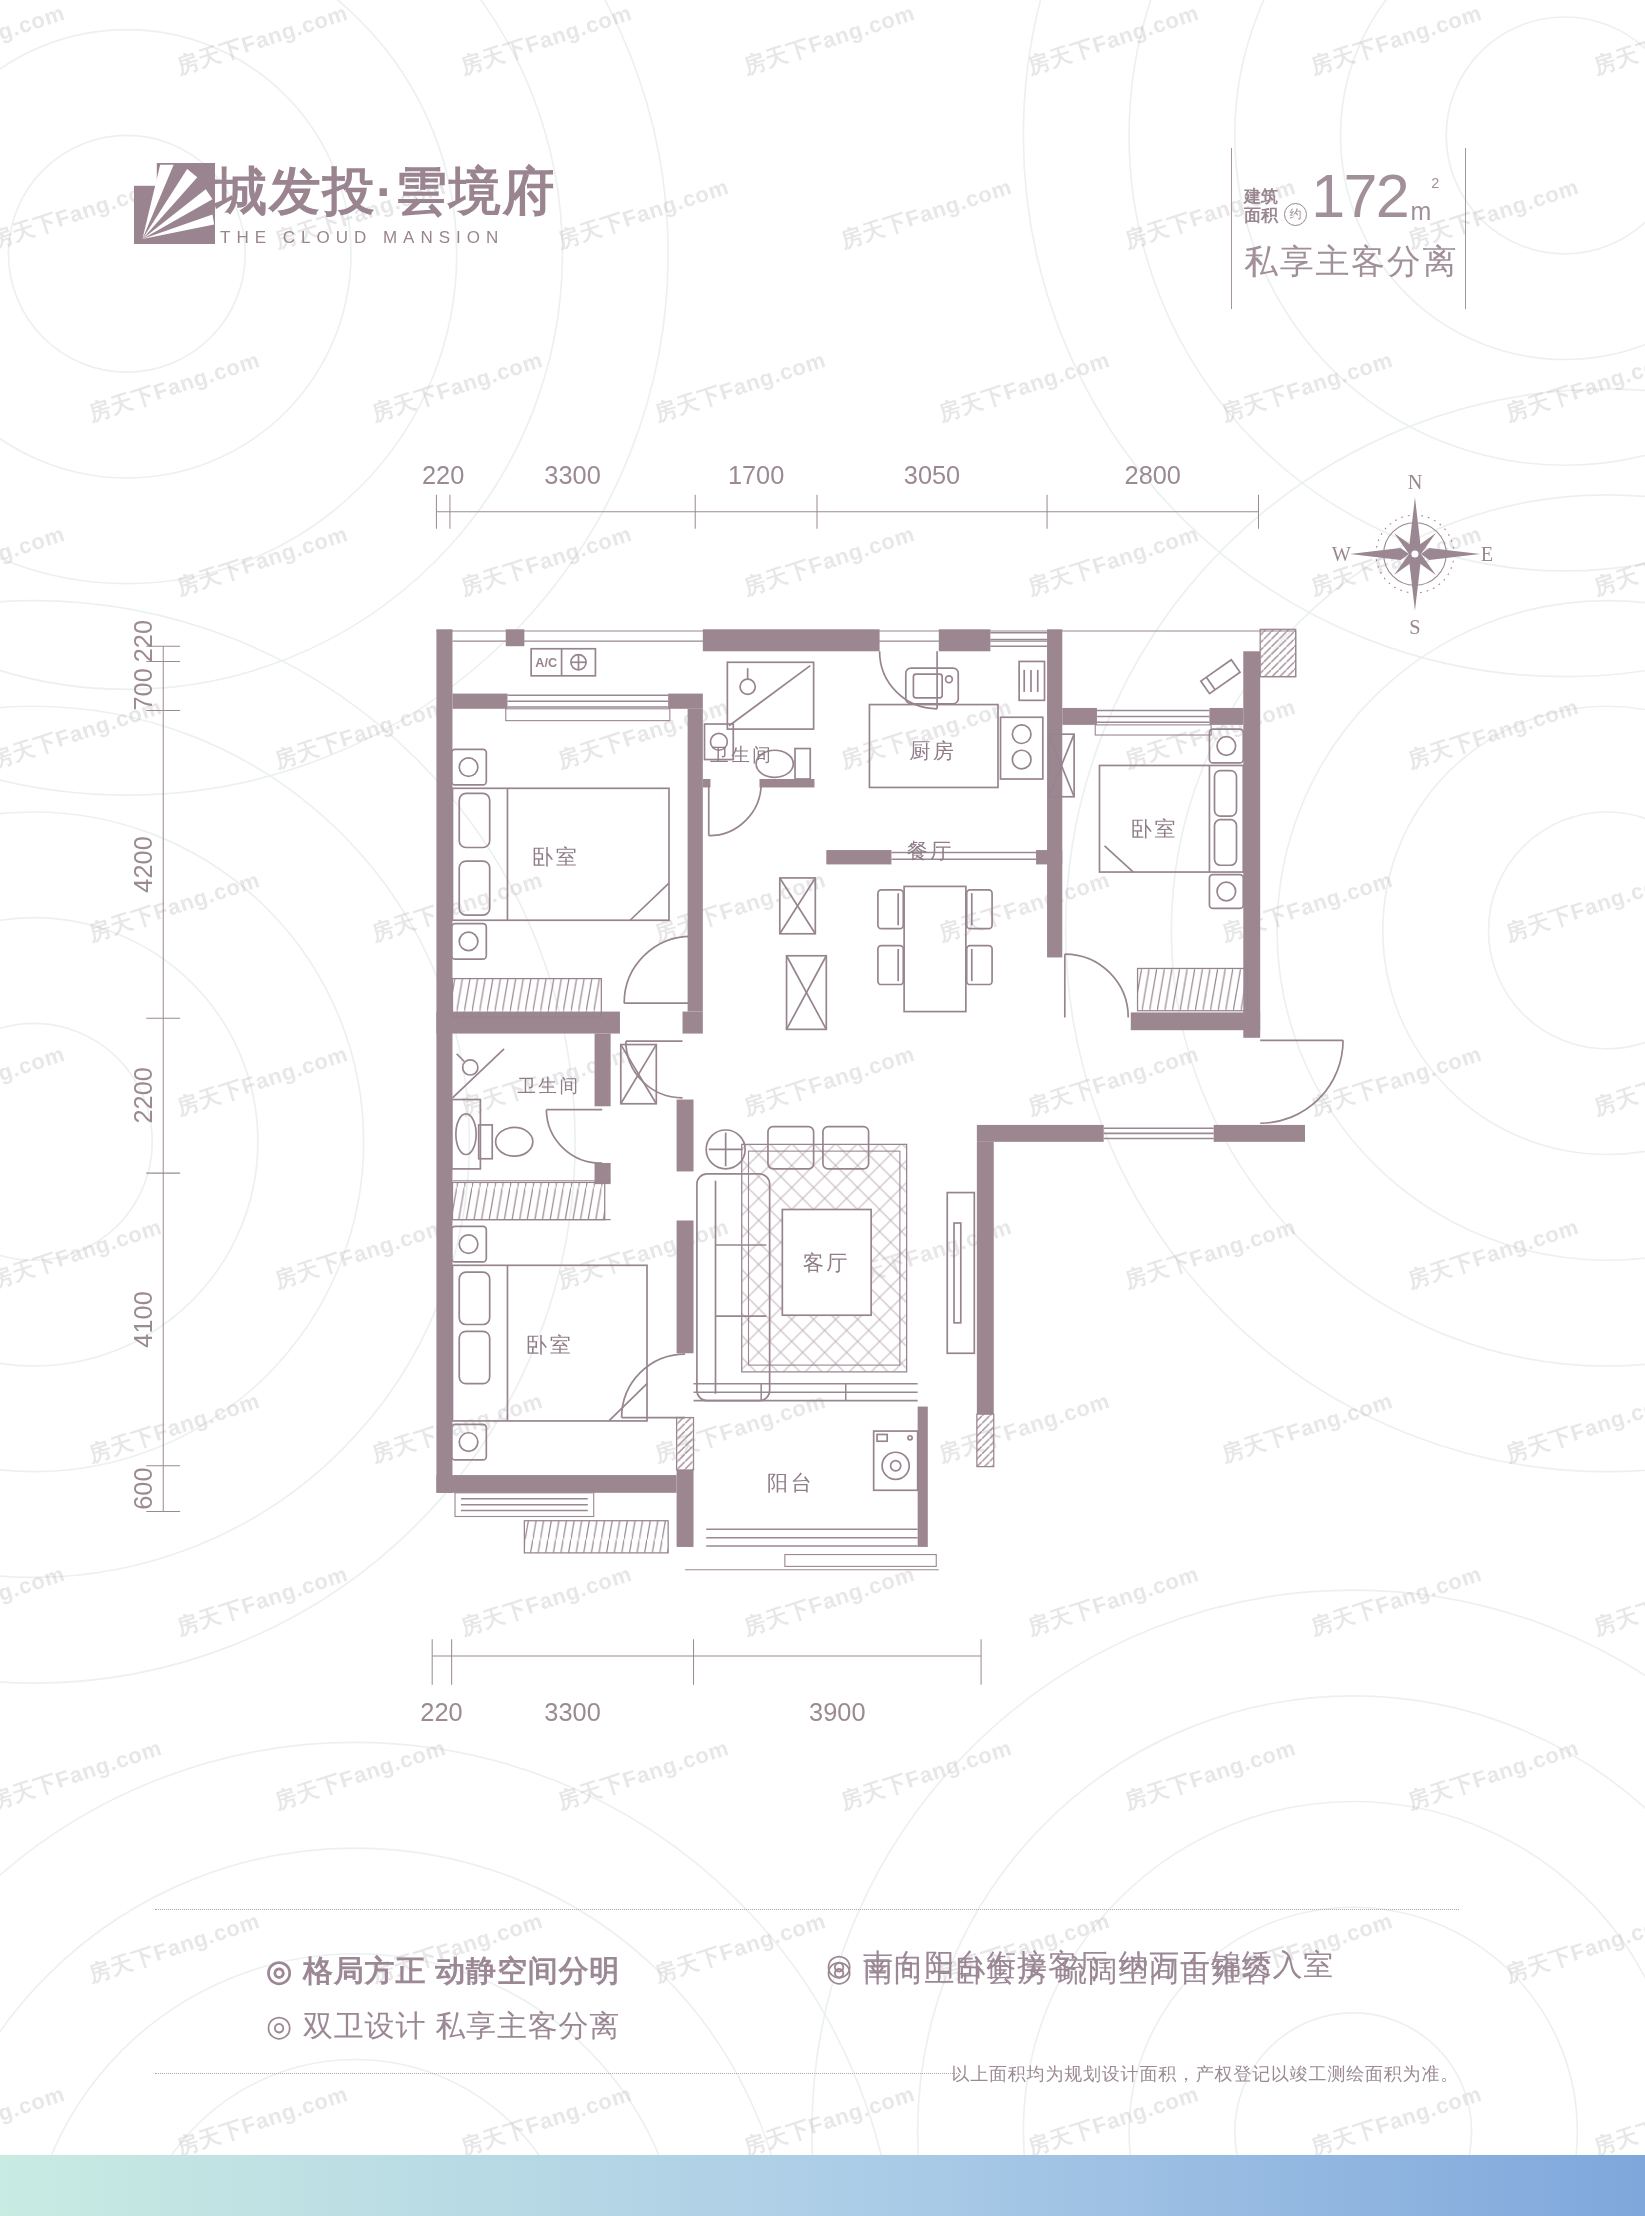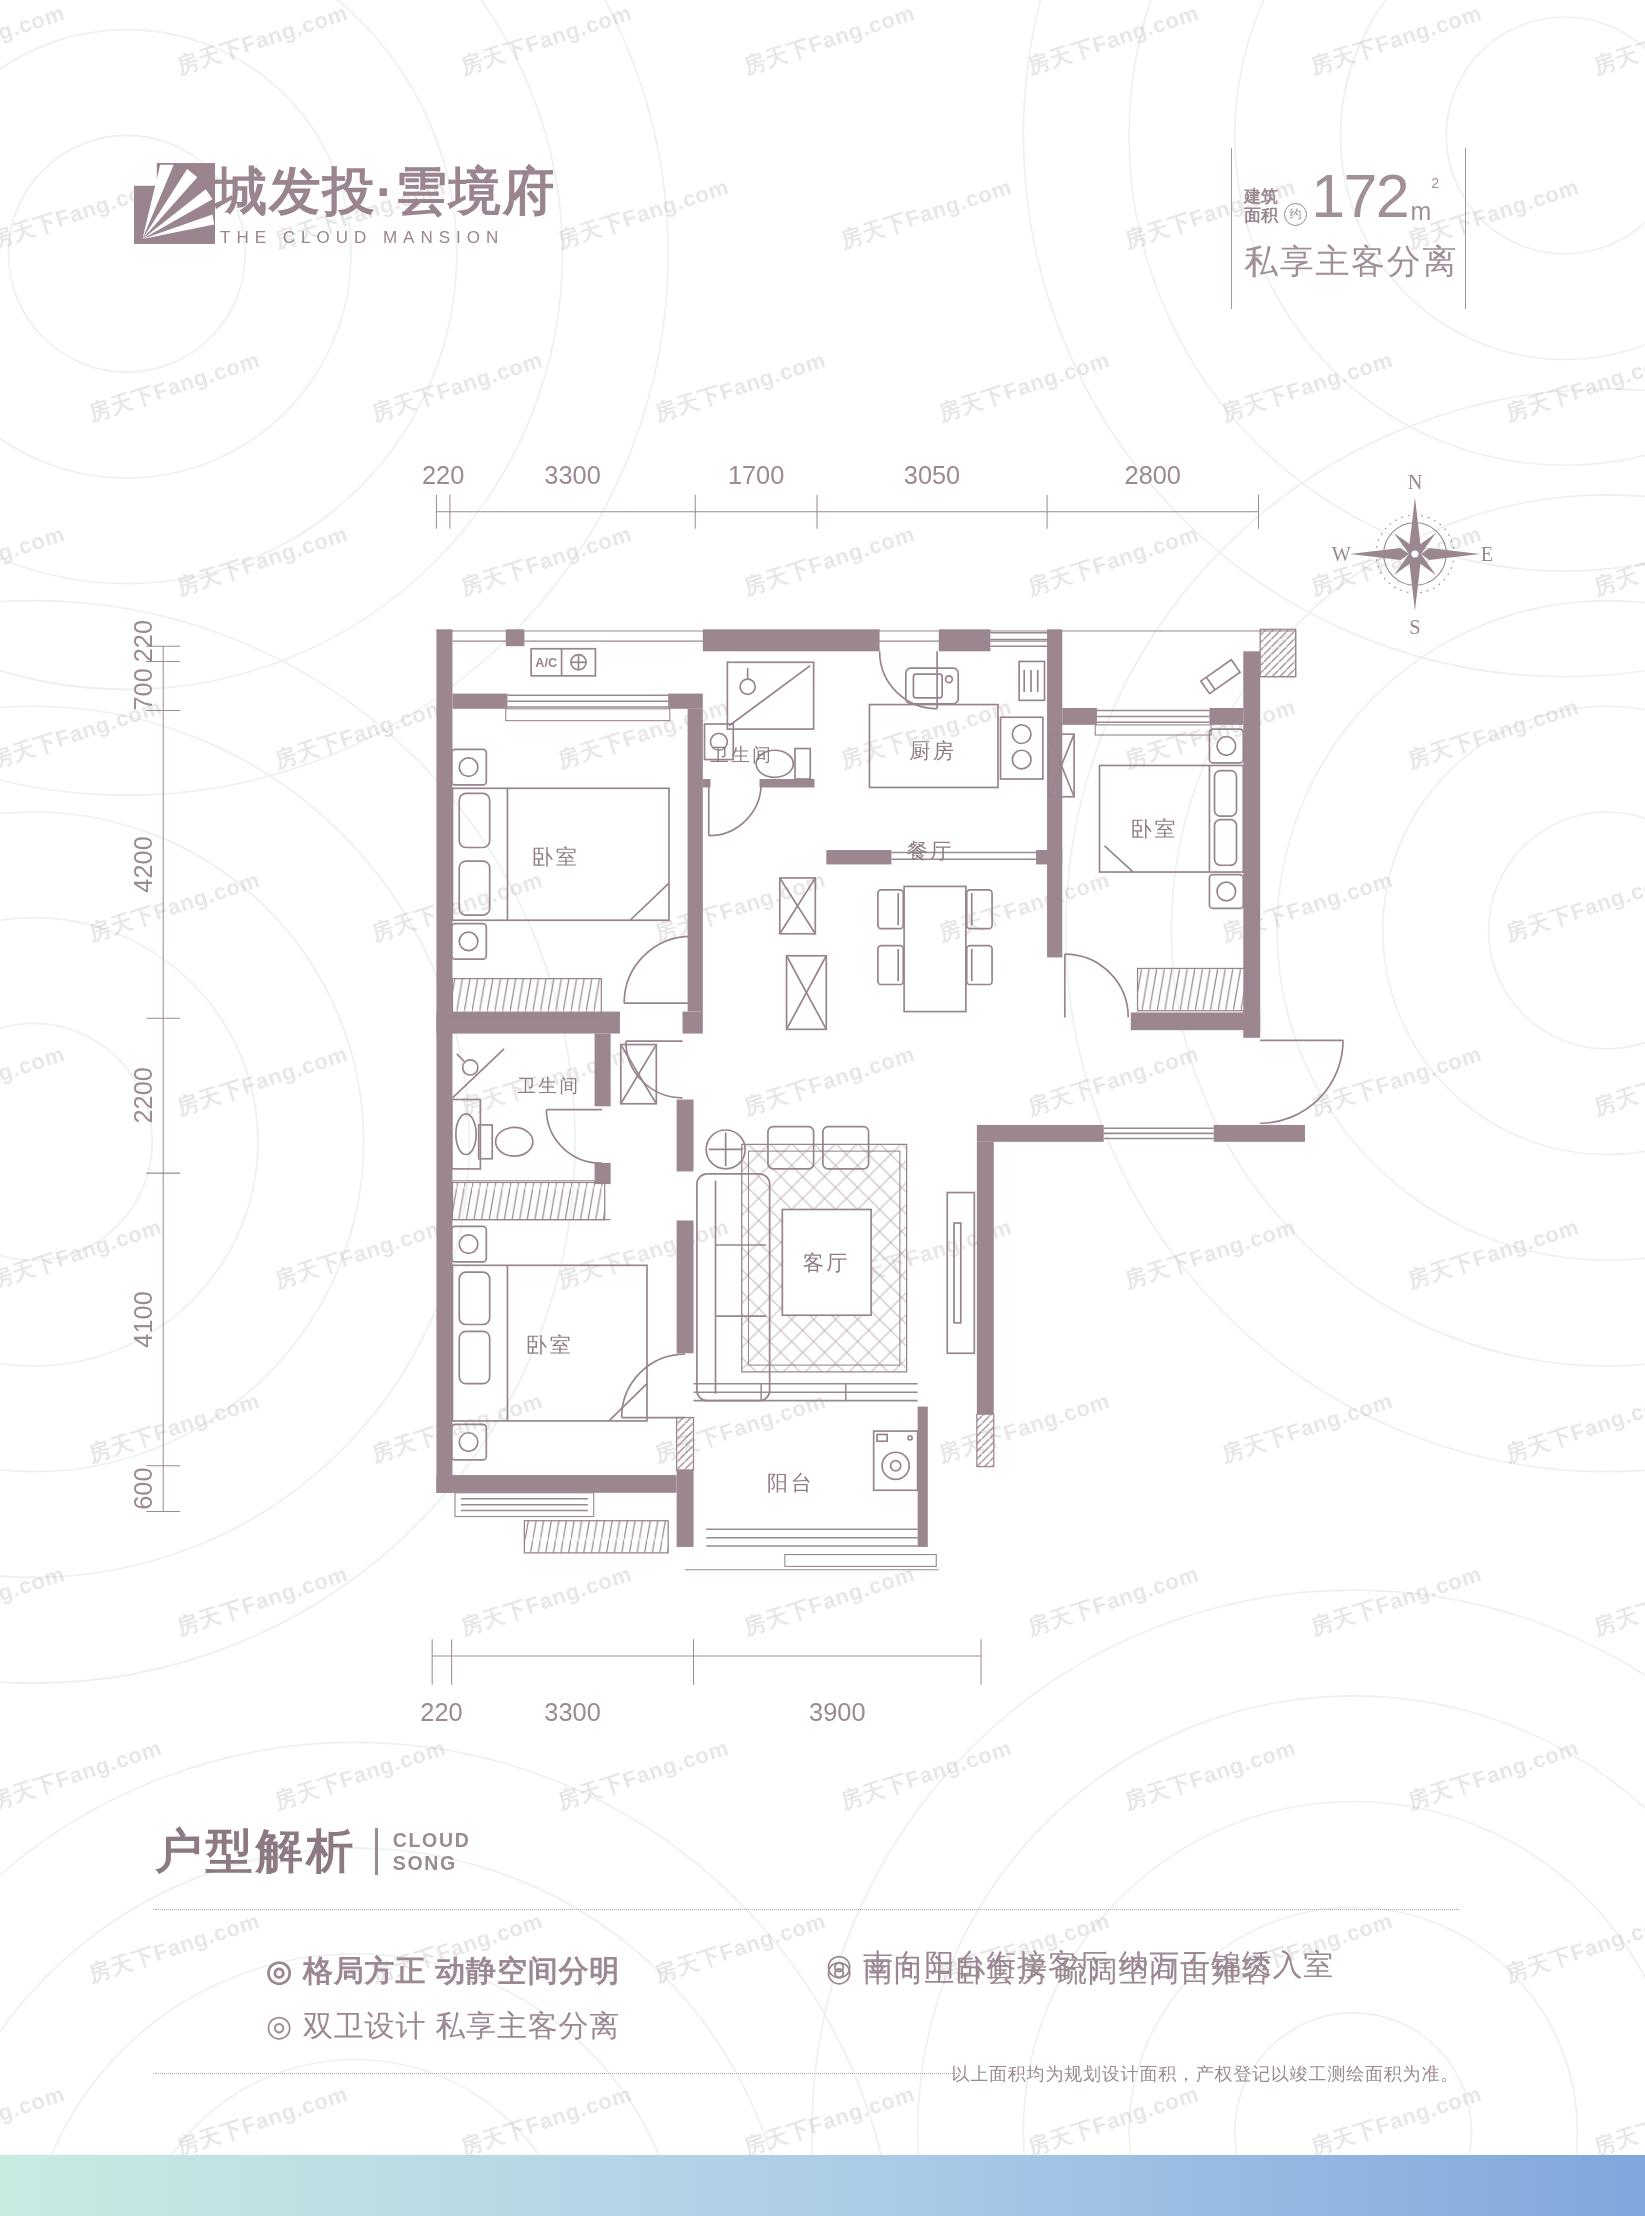--- a/index.html
+++ b/index.html
@@ -534,28 +534,20 @@
       <circle cx="1673" cy="655" r="5" fill="#fff" stroke="#9a8792" stroke-width="1.5"></circle>
       <g text-anchor="middle">
         <text class="clabel" x="1673" y="578">N</text>
         <text class="clabel" x="1673" y="750">S</text>
         <text class="clabel" x="1586" y="663">W</text>
         <text class="clabel" x="1758" y="663">E</text>
       </g>
     </g>
   </svg>
 
-  <div class="sect">
-    <div class="sect-title">户型解析</div>
-    <div class="sect-div"></div>
-    <div class="sect-en">
-      <div>CLOUD</div>
-      <div>SONG</div>
-    </div>
-  </div>
 
   <div class="dotline" style="left:155px;top:1909px;width:1304px;"></div>
 
   <div class="bullet" style="left:266px;top:1951px;font-weight:bold;">
     <span class="mk">◎</span><span>格局方正 动静空间分明</span>
   </div>
   <div class="bullet" style="left:266px;top:2006px;">
     <span class="mk">◎</span><span>双卫设计 私享主客分离</span>
   </div>
   <div class="bullet" style="left:826px;top:1951px;">

